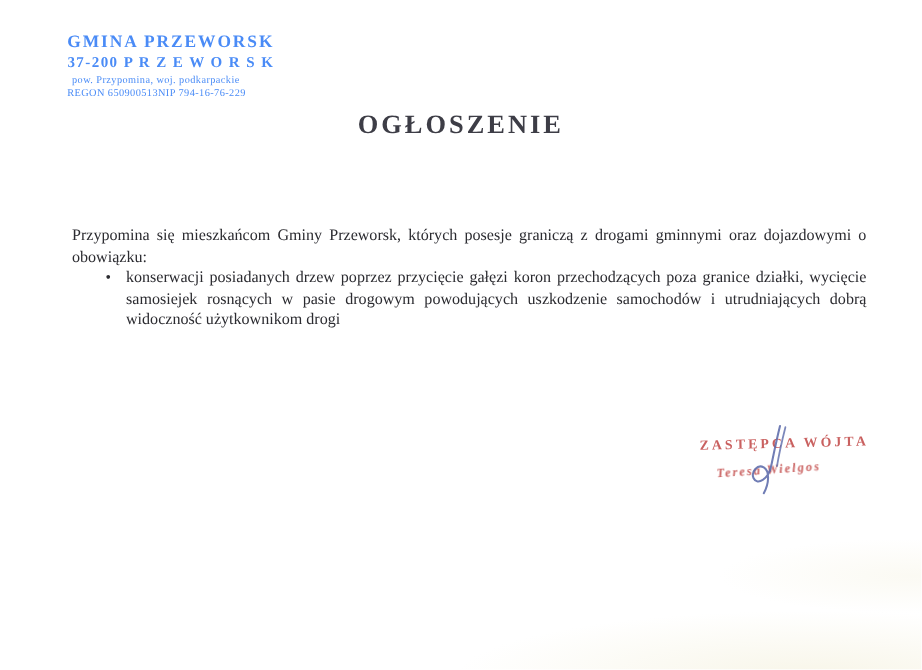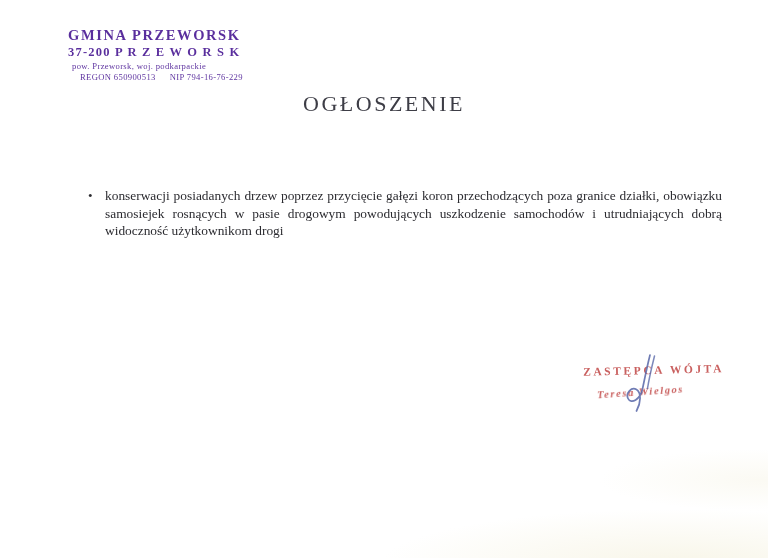--- a/index.html
+++ b/index.html
@@ -21,63 +21,63 @@
     inset: 0;
     pointer-events: none;
     background:
       radial-gradient(55% 14% at 88% 101%, rgba(242,238,214,0.55), rgba(242,238,214,0) 70%),
       radial-gradient(30% 8% at 99% 86%, rgba(245,242,225,0.4), rgba(245,242,225,0) 70%);
   }
 
   
   .letterhead {
     position: absolute;
-    left: 68px;
+    left: 56px;
     top: 27px;
-    color: #4c1d95;
+    color: #3b82f6;
     opacity: 0.92;
     filter: blur(0.25px);
     line-height: 1.18;
     white-space: nowrap;
     font-family: Liberation Serif, serif;
   }
   .lh-name {
     font-size: 14.5px;
     font-weight: bold;
     letter-spacing: 1.6px;
   }
   .lh-city {
     font-size: 12.5px;
     font-weight: bold;
     letter-spacing: 1.2px;
     margin-top: 1px;
+    text-align: right;
   }
   .lh-small {
     font-size: 8.6px;
     letter-spacing: 0.35px;
     margin-top: 1px;
   }
   .lh-small.indent { padding-left: 4px; }
   .lh-ids {
     display: flex;
-    gap: 14px;
-    margin-left: 12px;
+    gap: 0;
   }
 
   
   .doc-title {
     position: absolute;
     top: 91px;
     left: 0;
     width: 100%;
     text-align: center;
     font-size: 22px;
     letter-spacing: 2.5px;
     color: #3d3d46;
-    font-weight: 400;
+    font-weight: 700;
   }
 
   
   .body-text {
     position: absolute;
     left: 60px;
     top: 187px;
     width: 662px;
     font-size: 13.4px;
     line-height: 17.6px;
@@ -137,34 +137,35 @@
   }
 </style>
 </head>
 <body>
 
 <div class="scan-tint"></div>
 
 <div class="letterhead">
   <div class="lh-name">GMINA PRZEWORSK</div>
   <div class="lh-city">37-200 P R Z E W O R S K</div>
-  <div class="lh-small indent">pow. Przeworsk, woj. podkarpackie</div>
+  <div class="lh-small indent">pow. Przypomina, woj. podkarpackie</div>
   <div class="lh-small lh-ids">
     <span>REGON 650900513</span>
     <span>NIP 794-16-76-229</span>
   </div>
 </div>
 
 <div class="doc-title">OGŁOSZENIE</div>
 
 <div class="body-text">
+  <p class="para-1">Przypomina się mieszkańcom Gminy Przeworsk, których posesje graniczą z drogami gminnymi oraz dojazdowymi o obowiązku:</p>
 
   <div class="bullet-row">
     <span class="bullet-dot">•</span>
-    <span class="bullet-body">konserwacji posiadanych drzew poprzez przycięcie gałęzi koron przechodzących poza granice działki, obowiązku samosiejek rosnących w pasie drogowym powodujących uszkodzenie samochodów i utrudniających dobrą widoczność użytkownikom drogi</span>
+    <span class="bullet-body">konserwacji posiadanych drzew poprzez przycięcie gałęzi koron przechodzących poza granice działki, wycięcie samosiejek rosnących w pasie drogowym powodujących uszkodzenie samochodów i utrudniających dobrą widoczność użytkownikom drogi</span>
   </div>
 
 </div>
 
 <div class="signature">
   <div class="sig-role">ZASTĘPCA WÓJTA</div>
   <div class="sig-name">Teresa Wielgos</div>
   <svg class="sig-ink" viewBox="0 0 42 62" xmlns="http://www.w3.org/2000/svg">
     <path d="M31 1 C28 13 26 23 23.5 35 C21.5 45 12 51 9 44.5 C6.5 39 12.5 32.5 17.5 35.5 C22.5 38.5 22 49 17.5 57" fill="none" stroke="#4a5aa0" stroke-width="1.7" stroke-linecap="round" opacity="0.88"></path>
     <path d="M35.5 2 C32.5 14 30 25 28.5 34.5" fill="none" stroke="#4a5aa0" stroke-width="1.5" stroke-linecap="round" opacity="0.8"></path>

